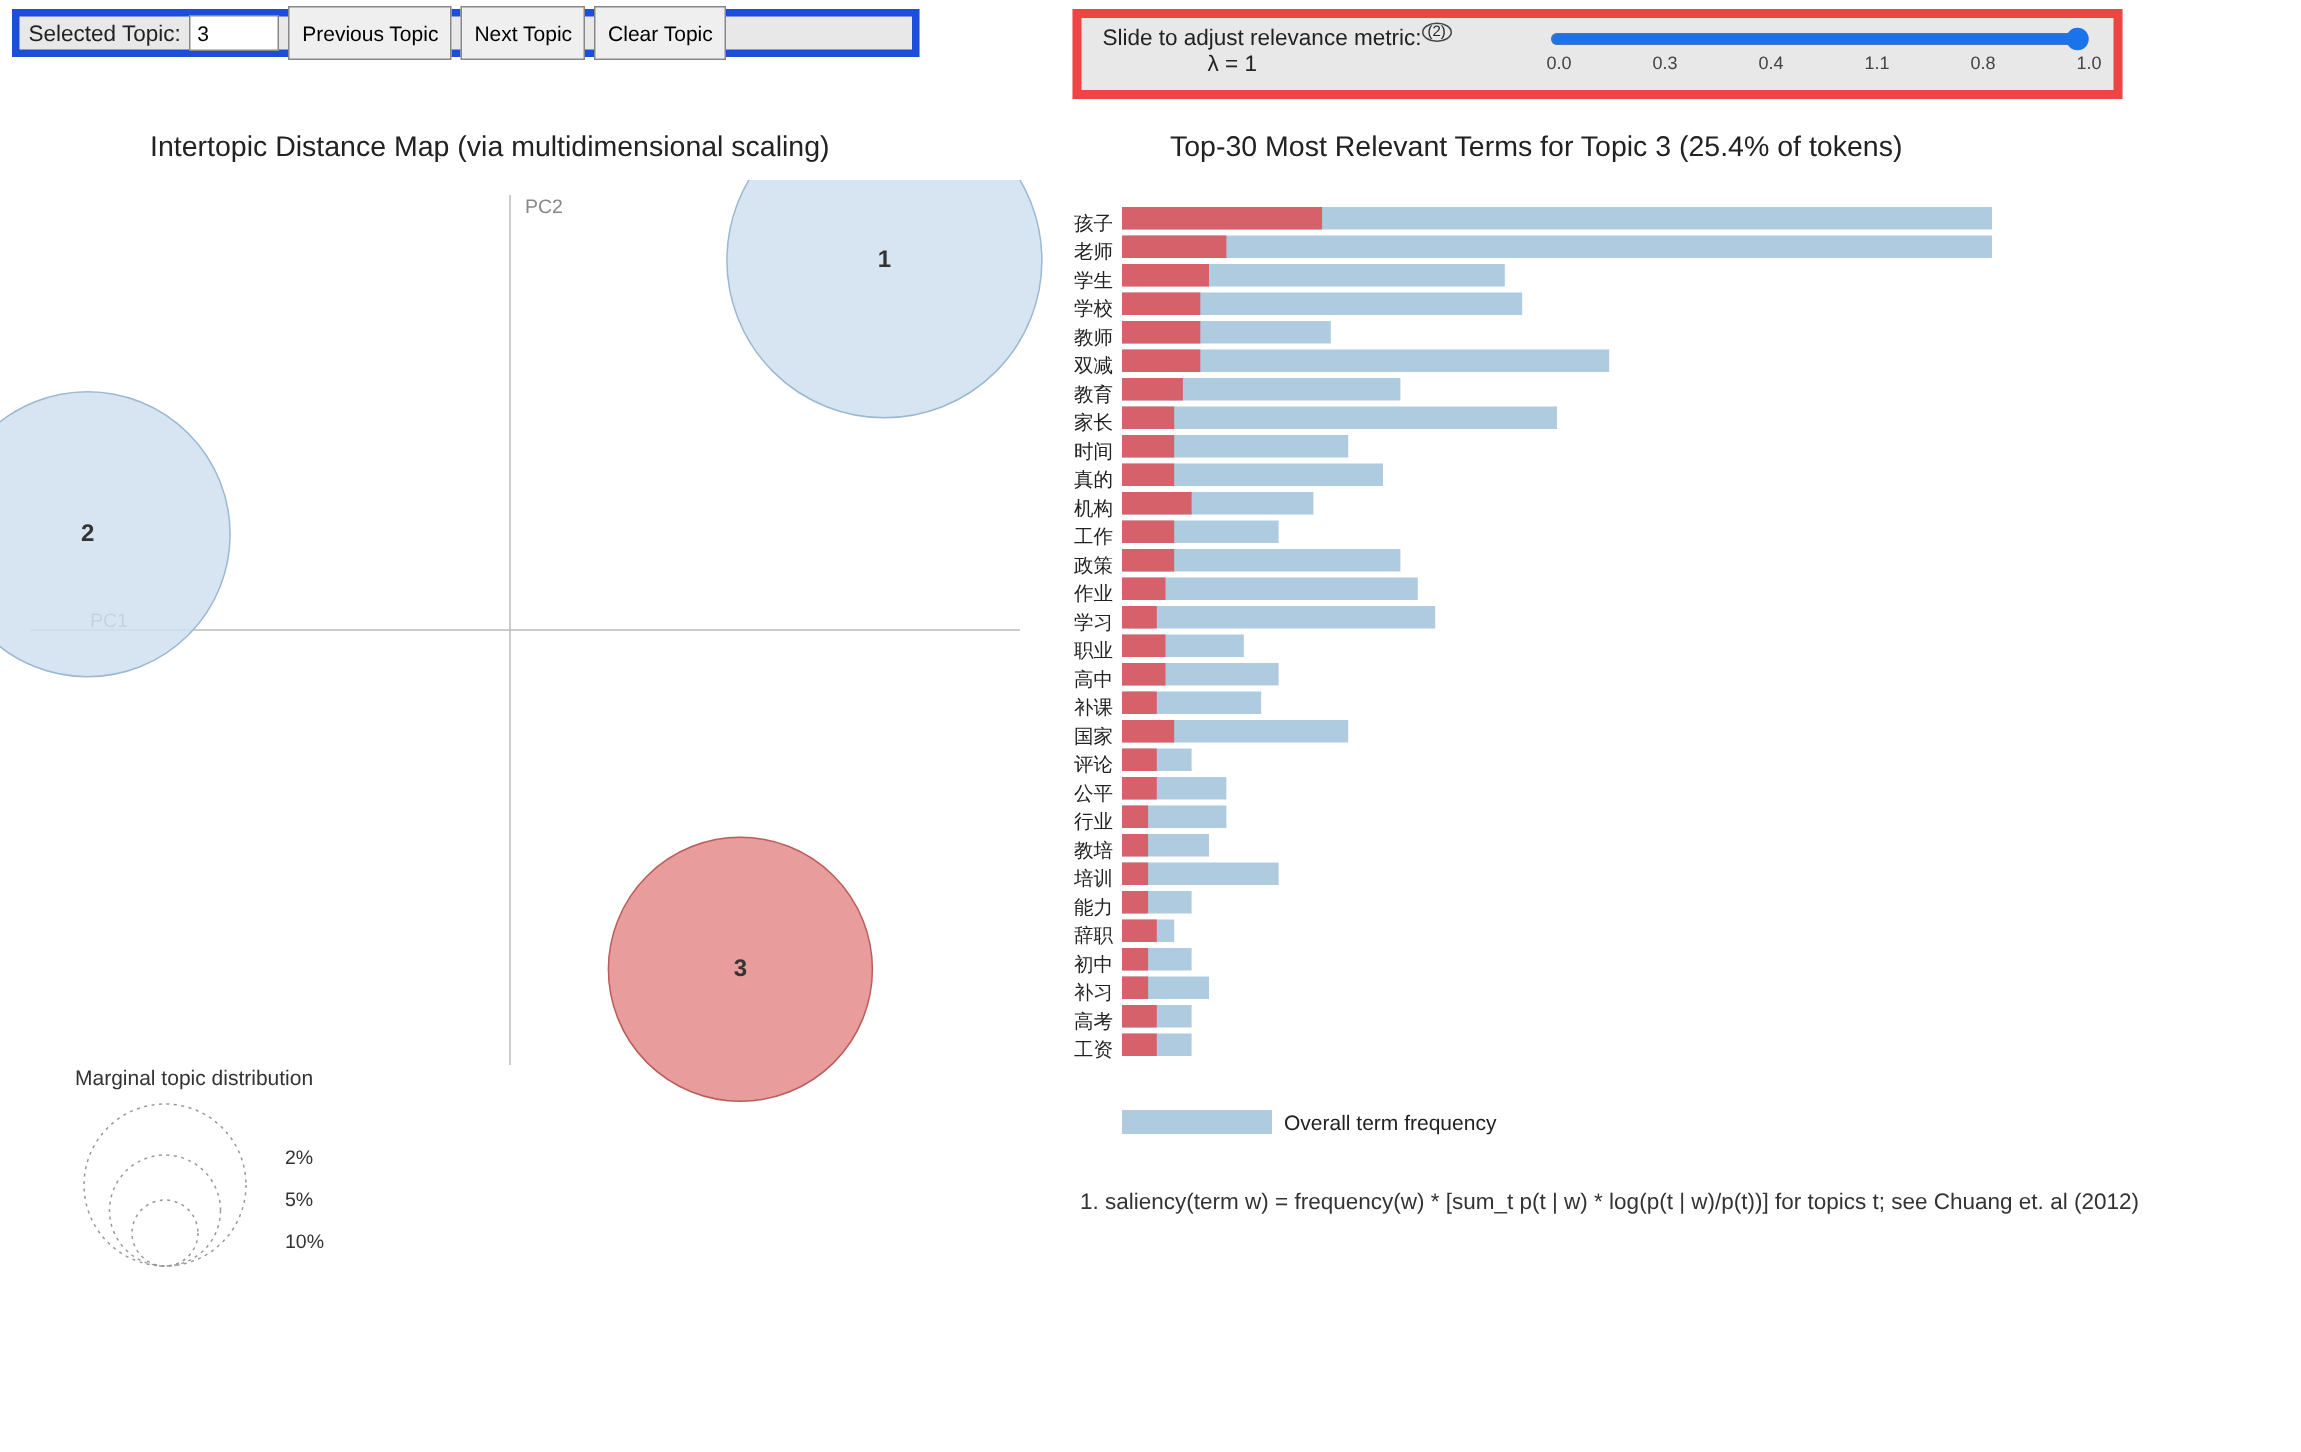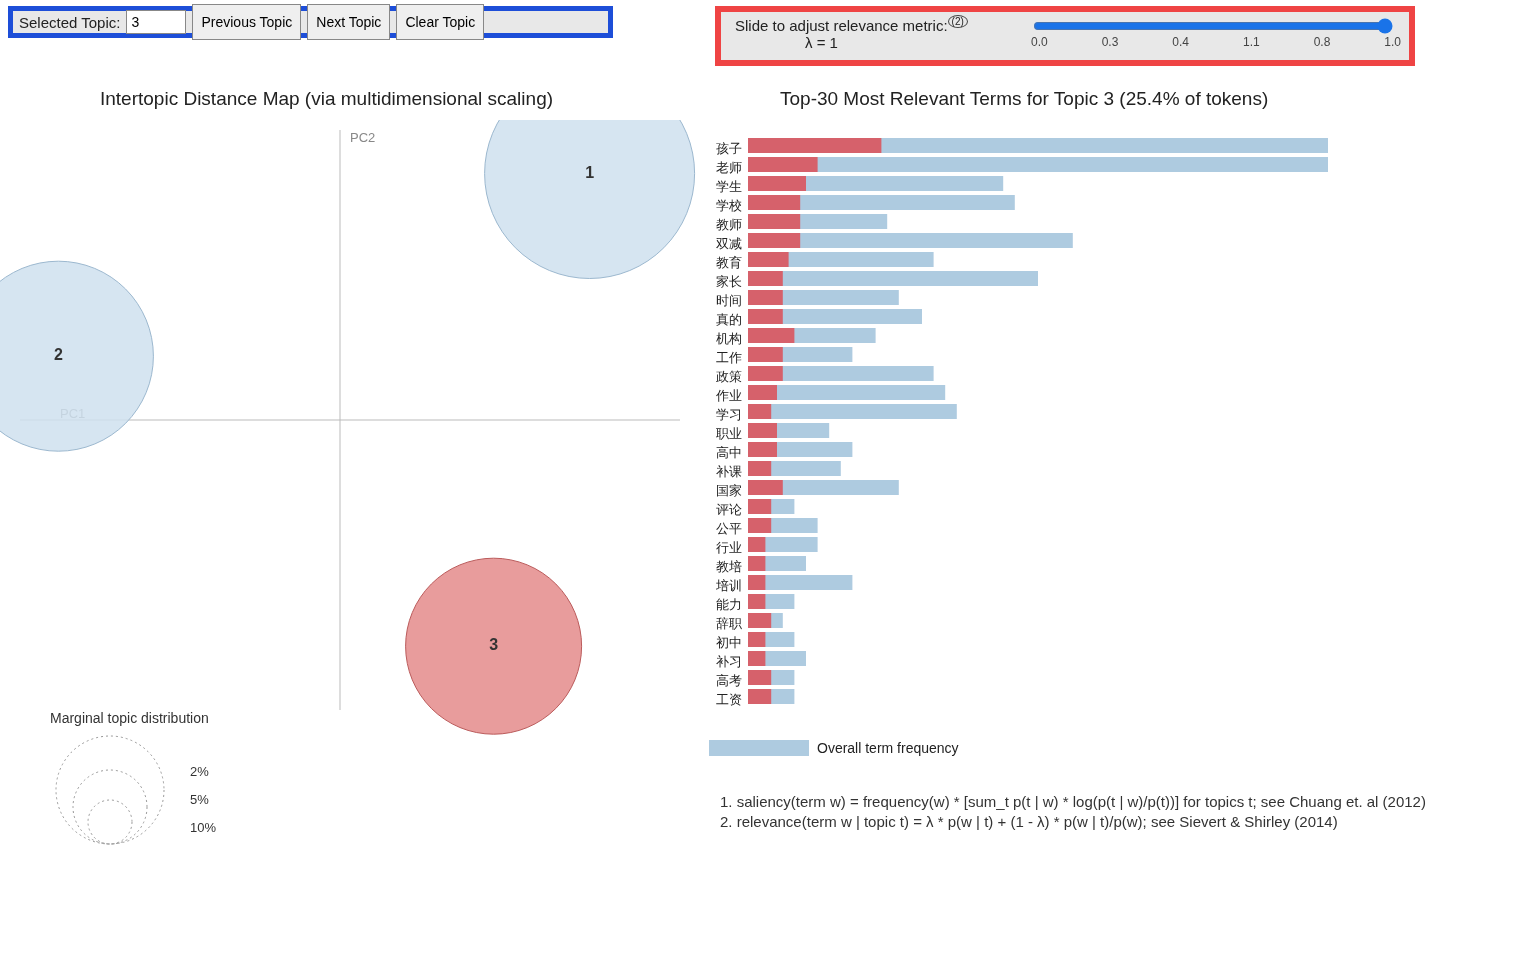--- a/index.html
+++ b/index.html
@@ -24,21 +24,21 @@
     width:370px;margin-top:-2px;align-items:flex-end;}
   sup.circled{font-size:10px;border:1px solid #444;border-radius:50%;padding:0 3px;}
   
   .title-left{position:absolute;left:100px;top:88px;font-size:19px;}
   .title-right{position:absolute;left:780px;top:88px;font-size:19px;}
   
   .left-svg{position:absolute;left:0;top:120px;}
   .right-svg{position:absolute;left:700px;top:130px;}
   
   .legend-marginal{position:absolute;left:50px;top:710px;font-size:14px;color:#333;}
-  .bar-legend{position:absolute;left:709px;top:740px;font-size:14px;}
+  .bar-legend{position:absolute;left:748px;top:740px;font-size:14px;}
   .bar-legend .row{display:flex;align-items:center;gap:8px;margin-bottom:4px;}
   .bar-legend .sw{width:100px;height:16px;}
   .sw-blue{background:#aecbe0;}
   .sw-red{background:#d6616b;}
   .footer{position:absolute;left:720px;top:792px;font-size:15px;color:#333;line-height:1.35;}
   
   .bub-label{font-size:16px;font-weight:bold;fill:#333;text-anchor:middle;dominant-baseline:middle;}
   .axis-label{font-size:13px;fill:#888;}
   .term-label{font-size:13px;fill:#222;text-anchor:end;dominant-baseline:middle;}
   .leg-pct{font-size:13px;fill:#333;}
@@ -264,14 +264,13 @@
 
 <div class="bar-legend">
   <div class="row">
     <div class="sw sw-blue"></div>
     <span>Overall term frequency</span>
   </div>
 </div>
 
 <div class="footer">
   <div>1. saliency(term w) = frequency(w) * [sum_t p(t | w) * log(p(t | w)/p(t))] for topics t; see Chuang et. al (2012)</div>
-  <div>2. relevance(term w | topic t) = λ * p(w | t) + (1 - λ) * p(w | t)/p(w); see Sievert &amp; Shirley (2014)</div>
 </div>
 
 </body></html>

